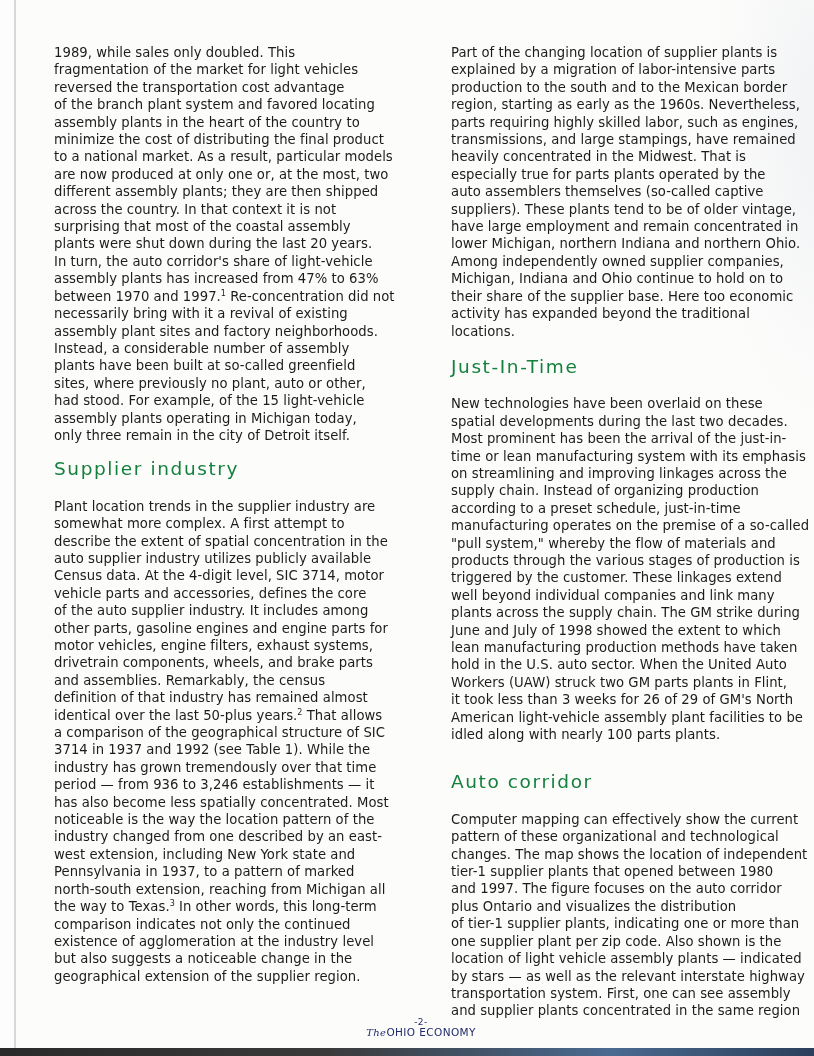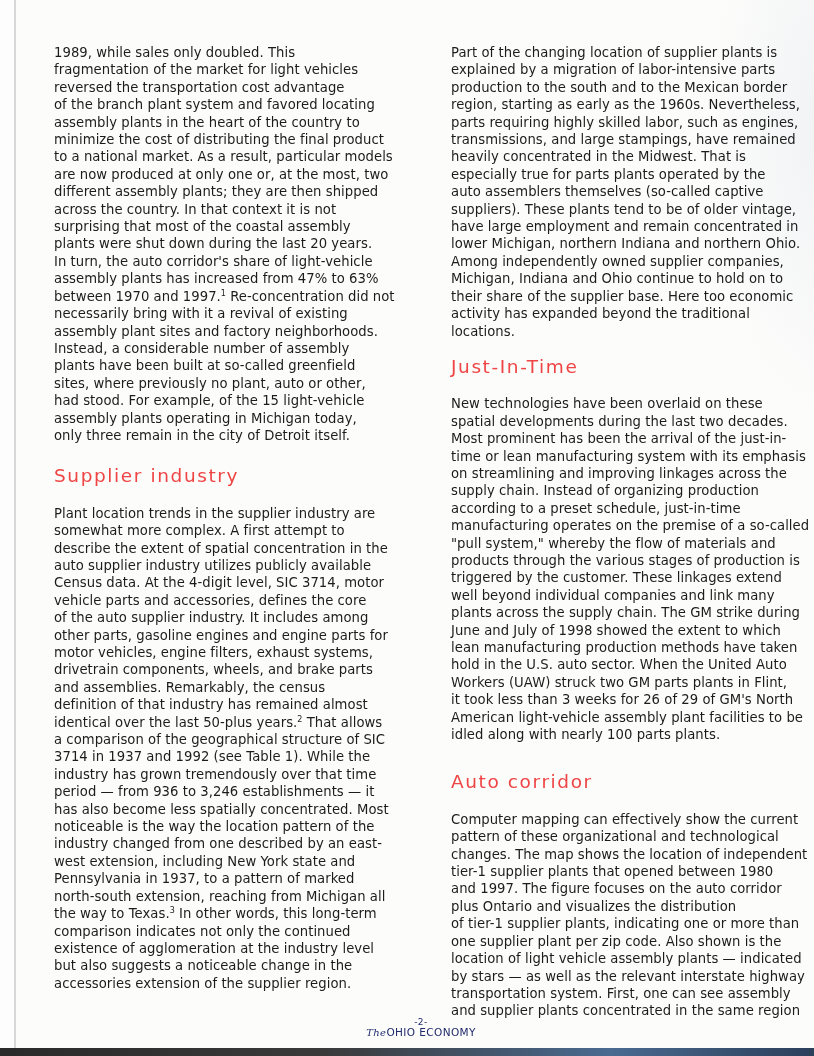--- a/index.html
+++ b/index.html
@@ -44,28 +44,28 @@
     }
     .col-right {
       left: 437px;
       width: 360px;
     }
     .para {
       margin: 0;
       white-space: pre-line;
     }
     .heading {
-      color: #ef4444;
+      color: #15803d;
       font-family: "DejaVu Sans", sans-serif;
       font-size: 18.5px;
       letter-spacing: 1.6px;
       font-weight: normal;
       margin: 0;
     }
-    .col-left .heading { margin-top: 23px; margin-bottom: 20px; }
+    .col-left .heading { margin-top: 16px; margin-bottom: 20px; }
     .col-right .heading.h-jit { margin-top: 18px; margin-bottom: 20px; }
     .col-right .heading.h-auto { margin-top: 30px; margin-bottom: 20px; }
     sup {
       font-size: 8px;
       line-height: 0;
       vertical-align: 5px;
     }
     .footer {
       position: absolute;
       left: 0;
@@ -157,21 +157,21 @@
 has also become less spatially concentrated. Most
 noticeable is the way the location pattern of the
 industry changed from one described by an east-
 west extension, including New York state and
 Pennsylvania in 1937, to a pattern of marked
 north-south extension, reaching from Michigan all
 the way to Texas.</span><sup>3</sup><span> In other words, this long-term
 comparison indicates not only the continued
 existence of agglomeration at the industry level
 but also suggests a noticeable change in the
-accessories extension of the supplier region.</span></p>
+geographical extension of the supplier region.</span></p>
   </div>
 
   <div class="col col-right">
     <p class="para">Part of the changing location of supplier plants is
 explained by a migration of labor-intensive parts
 production to the south and to the Mexican border
 region, starting as early as the 1960s. Nevertheless,
 parts requiring highly skilled labor, such as engines,
 transmissions, and large stampings, have remained
 heavily concentrated in the Midwest. That is

